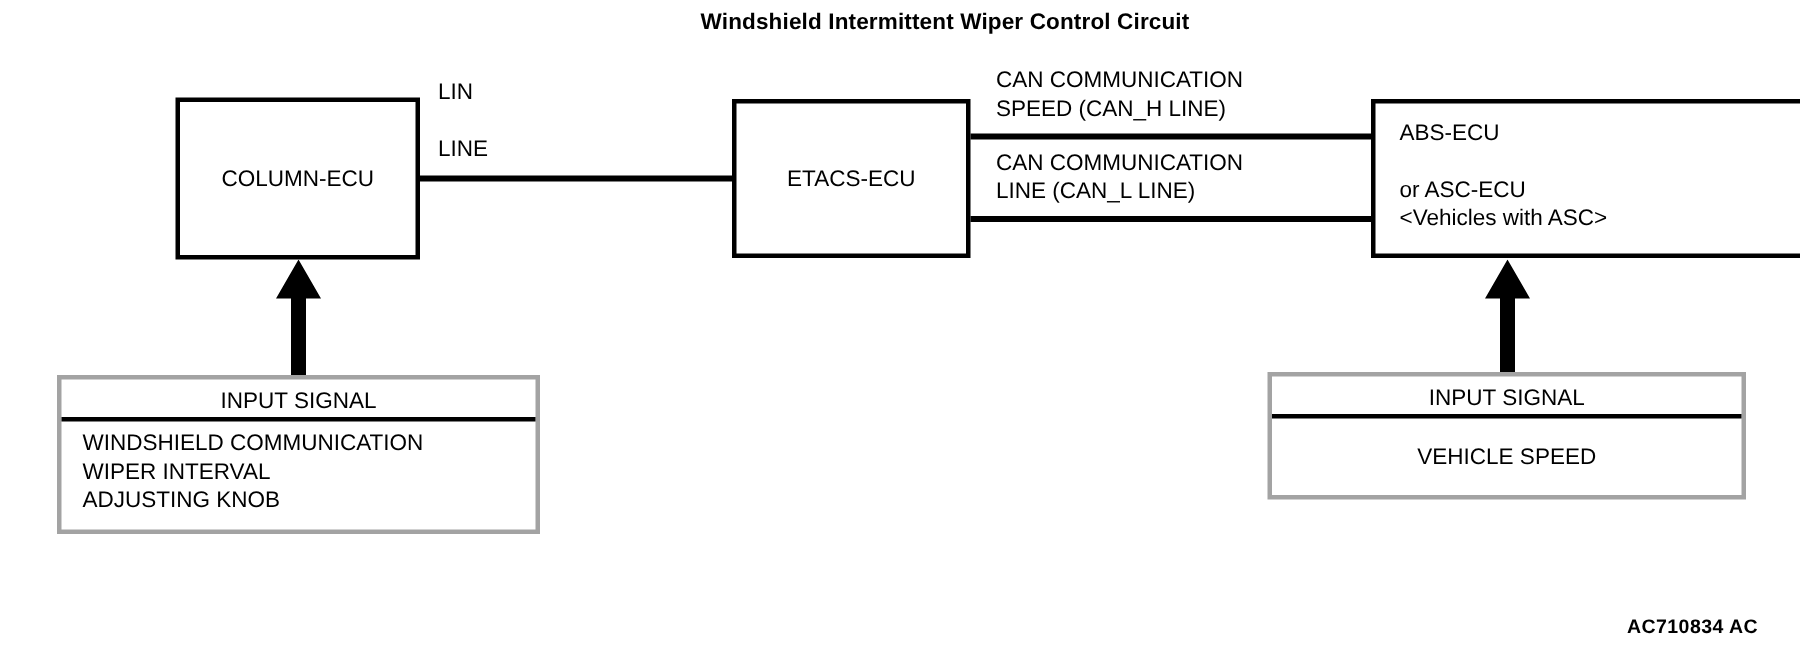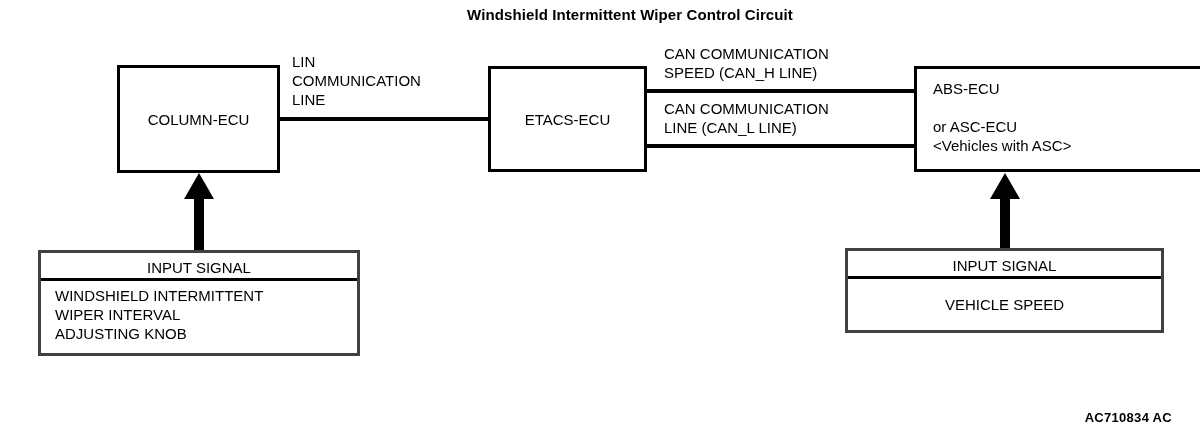--- a/index.html
+++ b/index.html
@@ -68,21 +68,21 @@
     font-size: 15px;
     line-height: 19px;
     white-space: nowrap;
     text-align: left;
   }
 
   
   .signal-box {
     position: absolute;
     box-sizing: border-box;
-    border: 3px solid #404040;
+    border: 3px solid #a3a3a3;
     background: #ffffff;
   }
   .signal-header {
     position: absolute;
     left: 0;
     width: 100%;
     text-align: center;
     font-size: 15px;
     white-space: nowrap;
   }
@@ -144,21 +144,20 @@
     <div class="box-label-center" style="top:43px;">COLUMN-ECU</div>
   </div>
 
   <div class="box" style="left:884px; top:66px; width:308px; height:106px;padding-left:13px;">
     <div class="box-label-left" style="left:16px; top:10px;">ABS-ECU</div>
     <div class="box-label-left" style="left:16px; top:48px;">or ASC-ECU</div>
     <div class="box-label-left" style="left:16px; top:67px;">&lt;Vehicles with ASC&gt;</div>
   </div>
 
   <div class="line-label" style="left:262px; top:52px;">LIN</div>
-  <div class="line-label" style="left:262px; top:71px;">COMMUNICATION</div>
   <div class="line-label" style="left:262px; top:90px;">LINE</div>
 
   <div class="line-label" style="left:634px; top:44px;">CAN COMMUNICATION</div>
   <div class="line-label" style="left:634px; top:63px;">SPEED (CAN_H LINE)</div>
 
   <div class="line-label" style="left:634px; top:99px;">CAN COMMUNICATION</div>
   <div class="line-label" style="left:634px; top:118px;">LINE (CAN_L LINE)</div>
 
   <div class="arrow-up" style="left:153px; top:173px; width:32px; height:80px;">
     <svg width="32" height="80" viewBox="0 0 32 80" xmlns="http://www.w3.org/2000/svg">
@@ -168,21 +167,21 @@
 
   <div class="arrow-up" style="left:959px; top:173px; width:32px; height:77px;">
     <svg width="32" height="77" viewBox="0 0 32 77" xmlns="http://www.w3.org/2000/svg">
       <polygon points="16,0 31,26 21,26 21,77 11,77 11,26 1,26" fill="#000000"></polygon>
     </svg>
   </div>
 
   <div class="signal-box" style="left:8px; top:250px; width:322px; height:106px;">
     <div class="signal-header" style="top:6px;">INPUT SIGNAL</div>
     <div class="signal-divider" style="left:0; top:25px; width:100%;"></div>
-    <div class="signal-body-left" style="left:14px; top:33px;">WINDSHIELD INTERMITTENT</div>
+    <div class="signal-body-left" style="left:14px; top:33px;">WINDSHIELD COMMUNICATION</div>
     <div class="signal-body-left" style="left:14px; top:52px;">WIPER INTERVAL</div>
     <div class="signal-body-left" style="left:14px; top:71px;">ADJUSTING KNOB</div>
   </div>
 
   <div class="signal-box" style="left:815px; top:248px; width:319px; height:85px;">
     <div class="signal-header" style="top:6px;">INPUT SIGNAL</div>
     <div class="signal-divider" style="left:0; top:25px; width:100%;"></div>
     <div class="signal-body-center" style="top:45px;">VEHICLE SPEED</div>
   </div>
 

